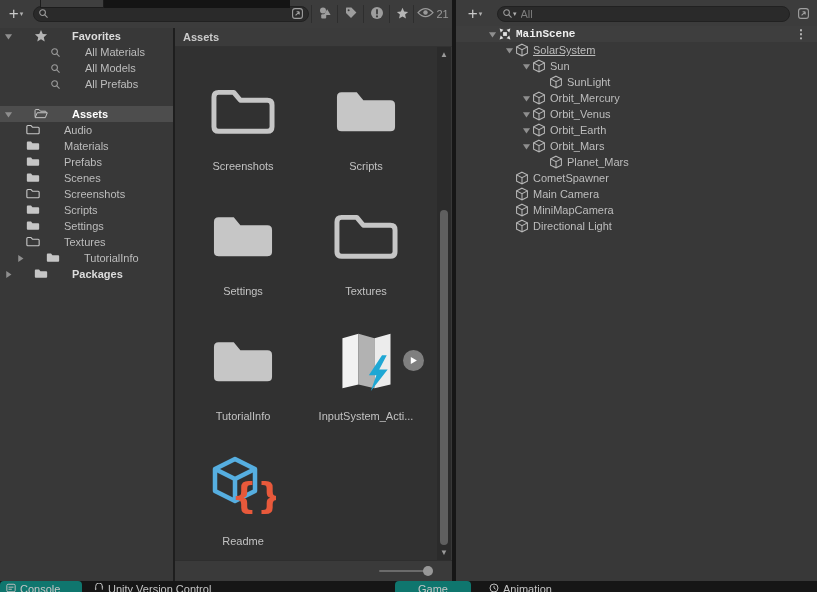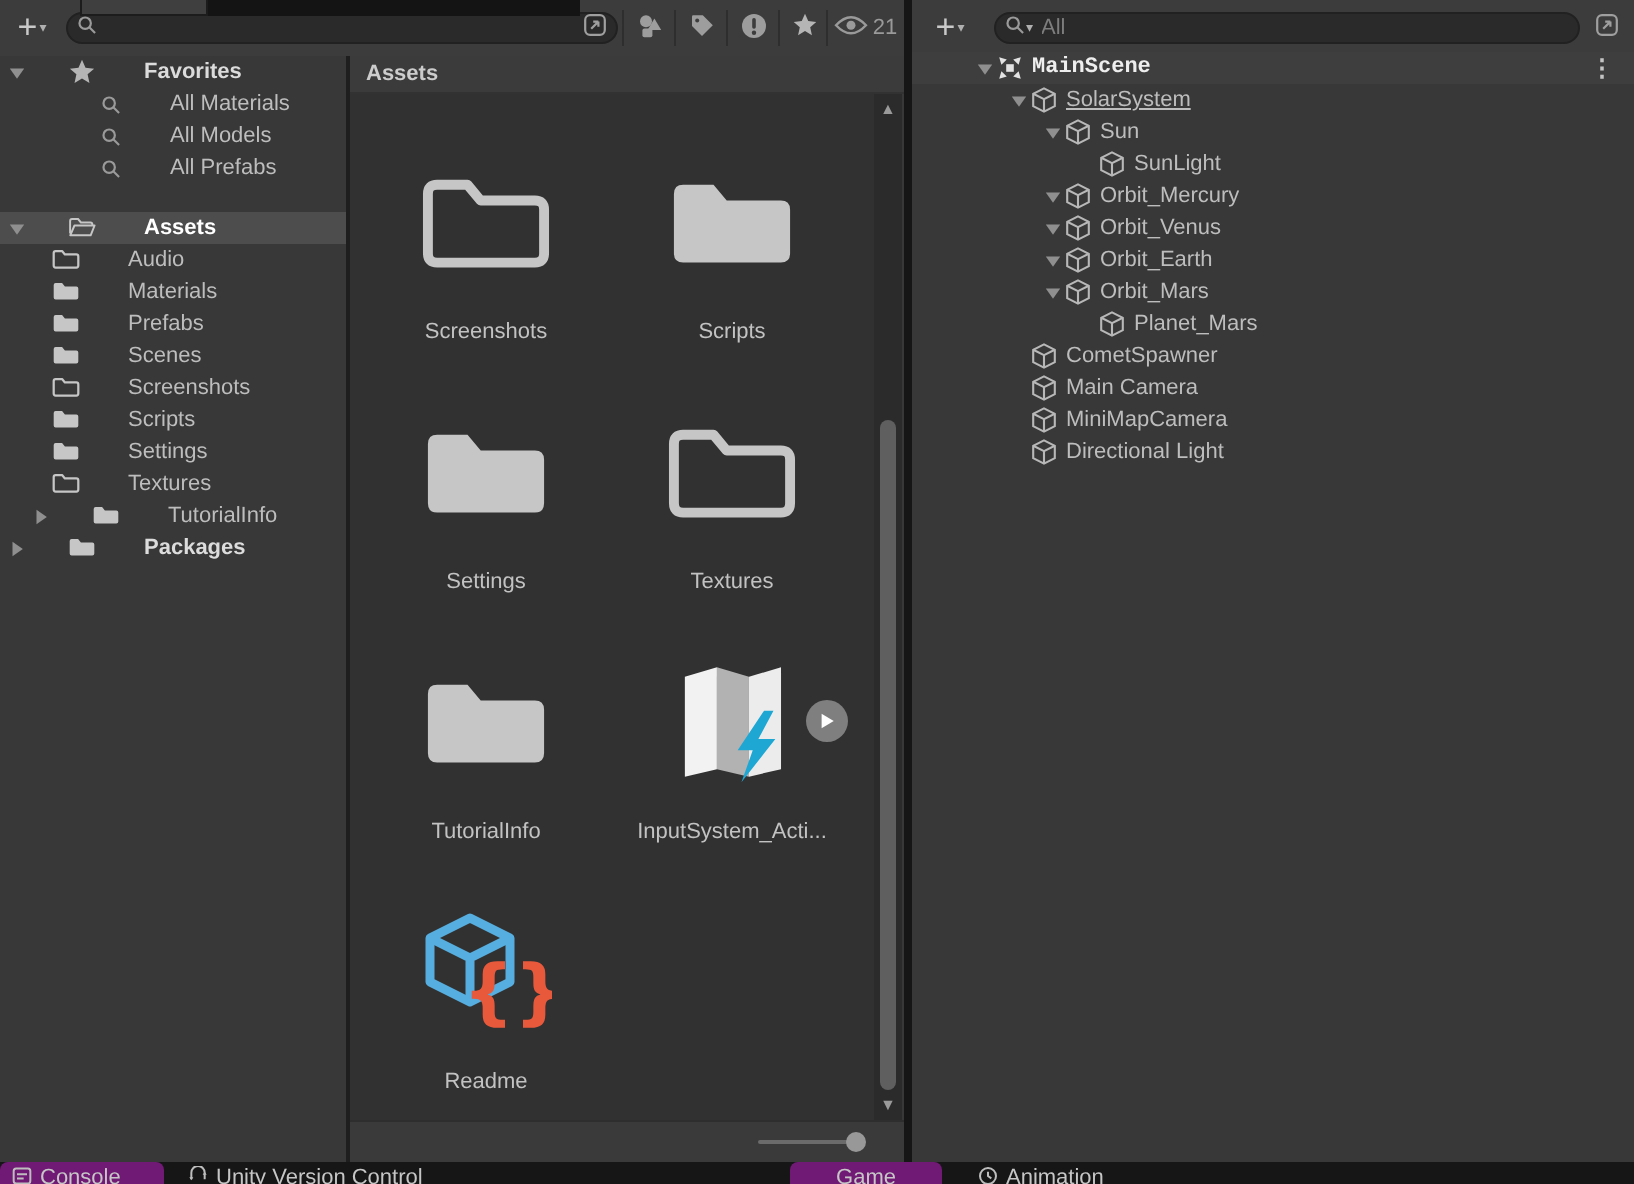--- a/index.html
+++ b/index.html
@@ -53,21 +53,21 @@
   .h-row .ic{display:flex;align-items:center;margin-right:4px;}
   .h-row.bold{font-weight:bold;color:#eeeeee;background:#3e3e3e;font-family:Liberation Mono, monospace;}
   .kebab{position:absolute;right:10px;top:1px;color:#c4c4c4;font-size:12px;
          letter-spacing:0;}
 
   
   .bstrip{background:#161616;}
   .btab{position:absolute;top:0;height:11px;overflow:hidden;display:flex;
         align-items:flex-start;padding-top:2px;box-sizing:border-box;color:#c6c6c6;}
   .btab .txt{font-size:11px;line-height:13px;}
-  .btab.tabbg{background:#701a75;border-radius:4px 4px 0 0;justify-content:center;}
+  .btab.tabbg{background:#0f766e;border-radius:4px 4px 0 0;justify-content:center;}
   .bicon{margin:0 4px 0 6px;display:flex;}
 
   .slider-line{position:absolute;height:2px;background:#6b6b6b;border-radius:1px;}
   .slider-handle{position:absolute;width:10px;height:10px;border-radius:50%;background:#989898;}
 </style>
 </head>
 <body>
 
 <div class="stage">
 

